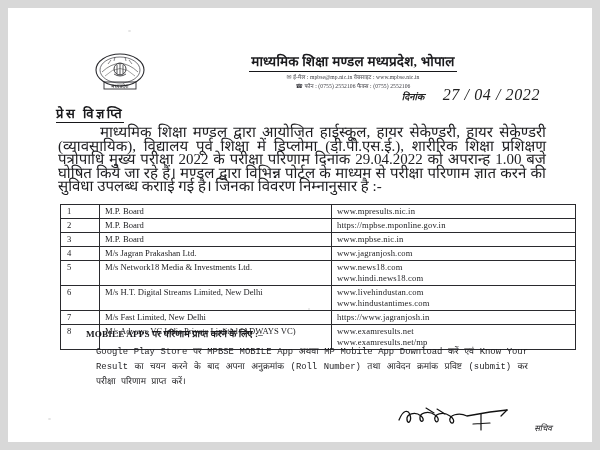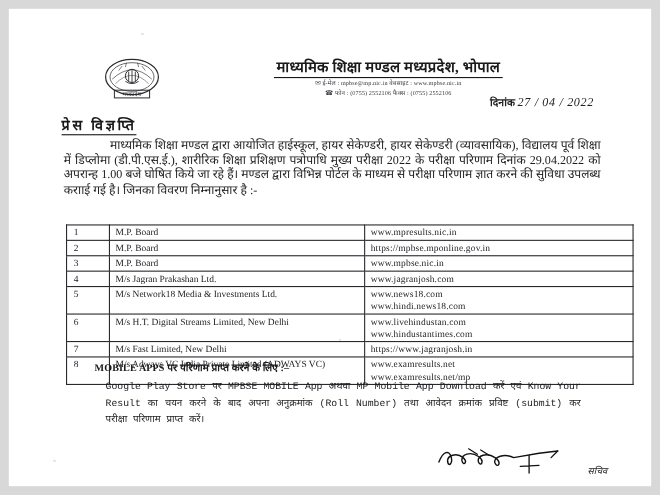--- a/index.html
+++ b/index.html
@@ -72,26 +72,27 @@
 
   
   .dateline {
     position: absolute;
     right: 52px;
     top: 78px;
     font-size: 9.5px;
     white-space: nowrap;
     color: #222;
   }
-  .dateline .dlabel { font-weight: 600; }
+  .dateline .dlabel { font-weight: 600; font-style: italic; }
   .dateline .dval {
     display: inline-block;
+    margin-left: 16px;
     font-family: "Liberation Serif", serif;
     font-style: italic;
-    font-size: 11px;
+    font-size: 16px;
     letter-spacing: .6px;
   }
 
   
   .doc-title {
     position: absolute;
     left: 0; top: 96px;
     width: 584px;
     text-align: left;
     margin-left: 48px;
@@ -103,21 +104,21 @@
     border-bottom: 1.1px solid #17171a;
     padding-bottom: 1px;
     color: #18181b;
   }
 
   
   .body-para {
     position: absolute;
     left: 50px; top: 118px;
     width: 488px;
-    font-size: 11px;
+    font-size: 15px;
     line-height: 13.5px;
     text-align: justify;
     text-justify: inter-word;
     color: #1d1d20;
     font-family: Liberation Serif, serif;
   }
   .body-para .indent { display:inline-block; width: 42px; }
 
   
   .tbl-wrap {

